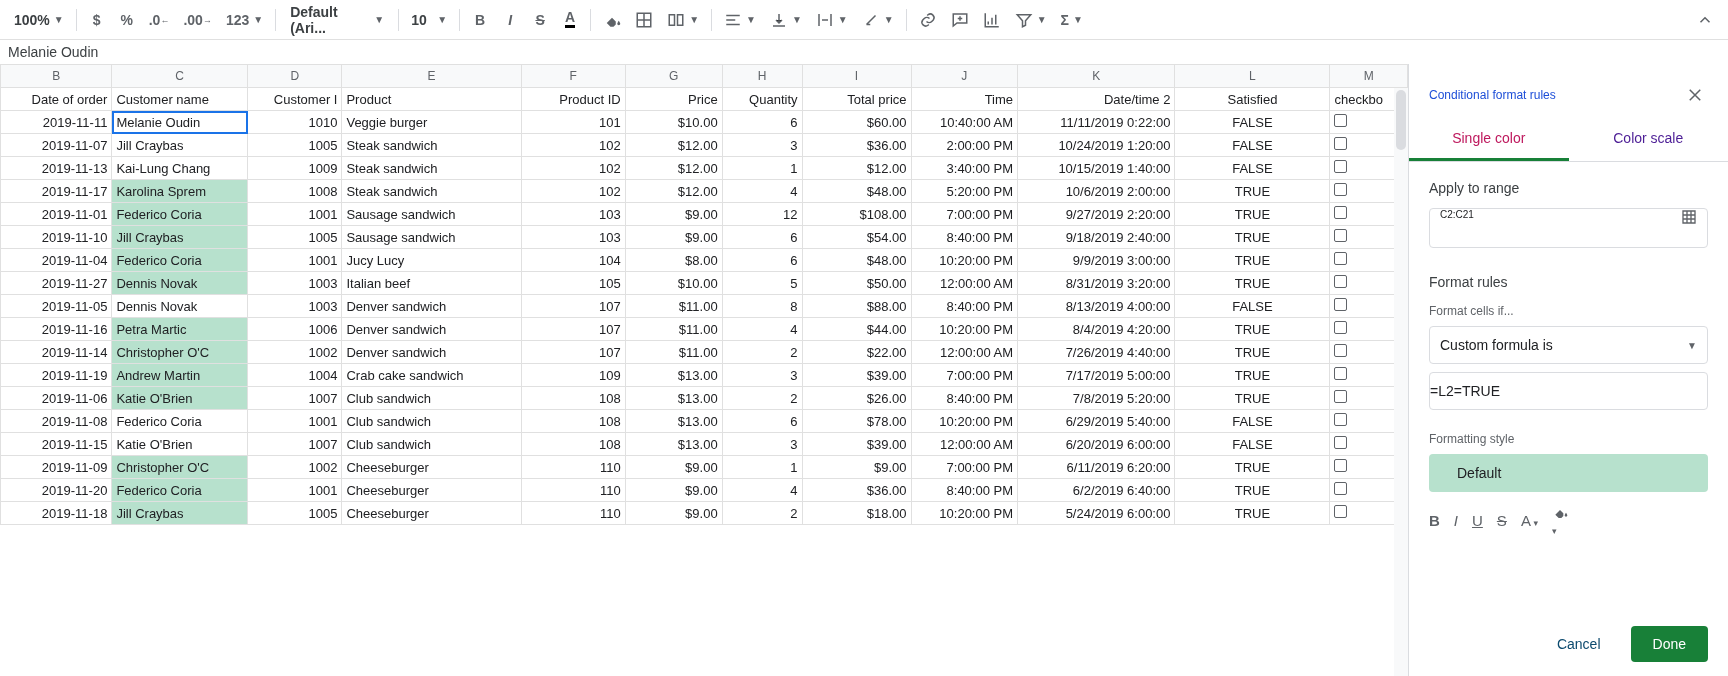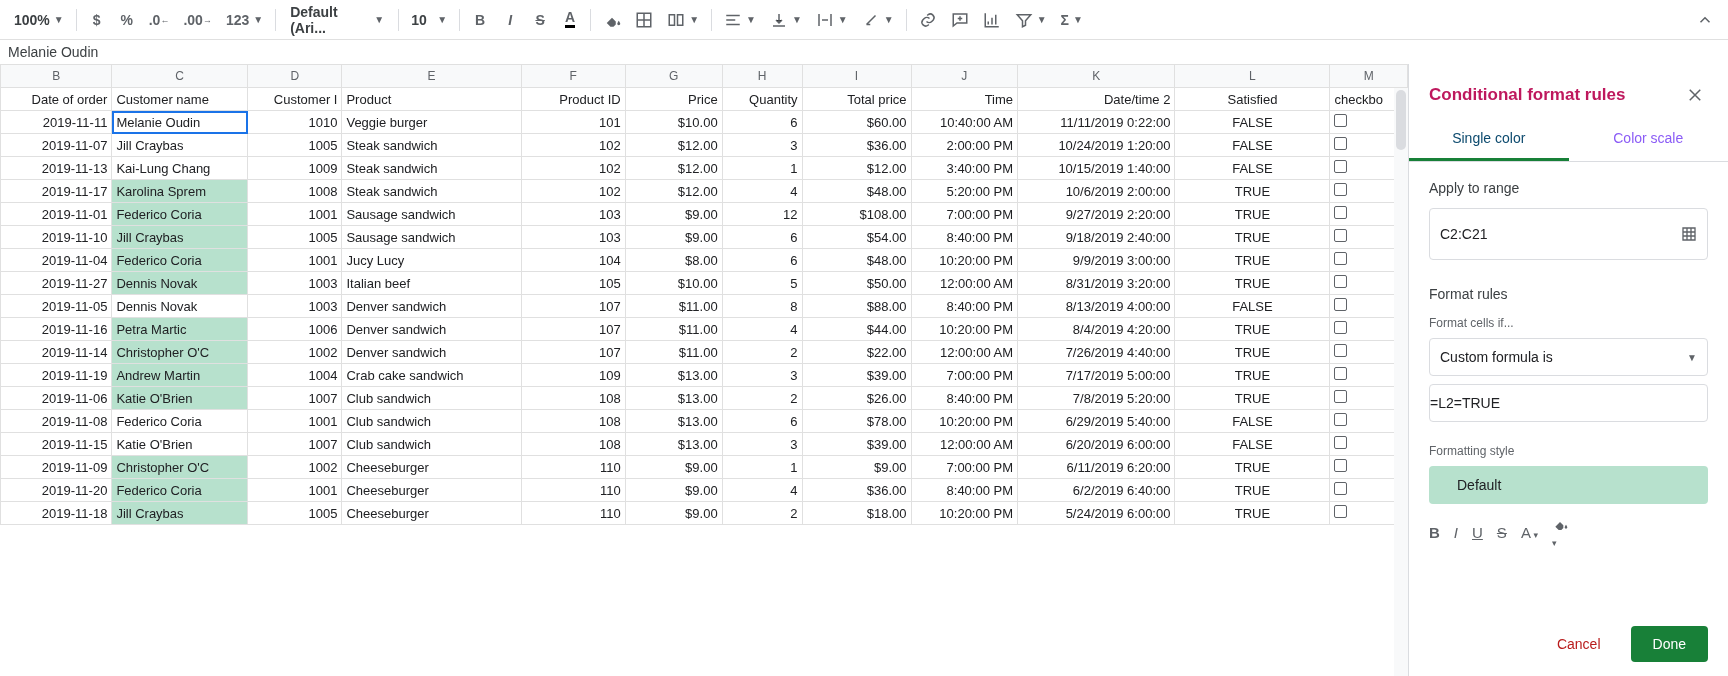--- a/index.html
+++ b/index.html
@@ -48,37 +48,37 @@
   .col-K { width: 130px; }
   .col-L { width: 128px; }
   .col-M { width: 64px; }
 
   .vscroll { position: absolute; right: 0; top: 24px; bottom: 0; width: 14px; background: #f8f9fa; }
   .vscroll .thumb { position: absolute; left: 2px; right: 2px; top: 2px; height: 60px; background: #dadce0; border-radius: 5px; }
 
   
   .panel { width: 320px; border-left: 1px solid #dadce0; display: flex; flex-direction: column; background: #fff; overflow: hidden; }
   .panel-hdr { display: flex; align-items: center; justify-content: space-between; padding: 18px 20px 10px 20px; }
-  .panel-hdr h2 { font-size: 17px; font-weight: 700; color: #be185d; }
+  .panel-hdr h2 { font-size: 12px; font-weight: 400; color: #1d4ed8; }
   .panel .close { font-size: 20px; color: #5f6368; cursor: pointer; padding: 4px; }
   .tabs { display: flex; border-bottom: 1px solid #dadce0; }
-  .tab { flex: 1; text-align: center; padding: 12px 0; font-size: 14px; color: #8b5cf6; cursor: pointer; }
-  .tab.active { color: #0c4a6e; border-bottom: 3px solid #188038; font-weight: 500; }
+  .tab { flex: 1; text-align: center; padding: 12px 0; font-size: 14px; color: #4c1d95; cursor: pointer; }
+  .tab.active { color: #be185d; border-bottom: 3px solid #188038; font-weight: 500; }
   .panel-body { padding: 18px 20px 16px 20px; overflow: auto; flex: 1; }
   .sec-label { font-size: 14px; color: #3c4043; margin-bottom: 12px; }
   .sub-label { font-size: 12px; color: #5f6368; margin: 14px 0 8px 0; }
-  .range-box { display: flex; align-items: center; justify-content: space-between; border: 1px solid #dadce0; border-radius: 4px; height: 52px; padding: 0 10px; font-size: 14px; }
+  .range-box { display: flex; align-items: flex-start; justify-content: space-between; border: 1px solid #dadce0; border-radius: 4px; height: 40px; padding: 0 10px; font-size: 10px; }
   .range-box .grid-icon { color: #5f6368; font-size: 14px; }
   .select-box { display: flex; align-items: center; justify-content: space-between; border: 1px solid #dadce0; border-radius: 4px; height: 38px; padding: 0 10px; font-size: 14px; cursor: pointer; }
   .input-box { border: 1px solid #dadce0; border-radius: 4px; height: 38px; padding: 0 0; font-size: 14px; display: flex; align-items: center; margin-top:8px;}
   .style-preview { background: #b7e1cd; border-radius: 4px; height: 38px; display: flex; align-items: center; padding: 0 28px; font-size: 14px; margin-top:4px;}
   .fmt-icons { display: flex; gap: 14px; margin-top: 12px; align-items: center; color: #5f6368; }
   .fmt-icons span { cursor: pointer; font-size: 15px; }
   .panel-footer { display: flex; justify-content: flex-end; gap: 12px; padding: 14px 20px; }
-  .btn-flat { background: none; border: none; color: #b91c1c; font-size: 14px; padding: 8px 18px; border-radius: 4px; cursor: pointer; }
+  .btn-flat { background: none; border: none; color: #0c4a6e; font-size: 14px; padding: 8px 18px; border-radius: 4px; cursor: pointer; }
   .btn-primary { background: #188038; color: #fff; border: none; font-size: 14px; padding: 10px 22px; border-radius: 4px; cursor: pointer; }
 
   .checkbox-glyph { display:inline-block; width:13px; height:13px; border:1.5px solid #5f6368; border-radius:2px; }
 
   svg { display:block; }
 </style>
 </head>
 <body>
 
 <div class="app">

